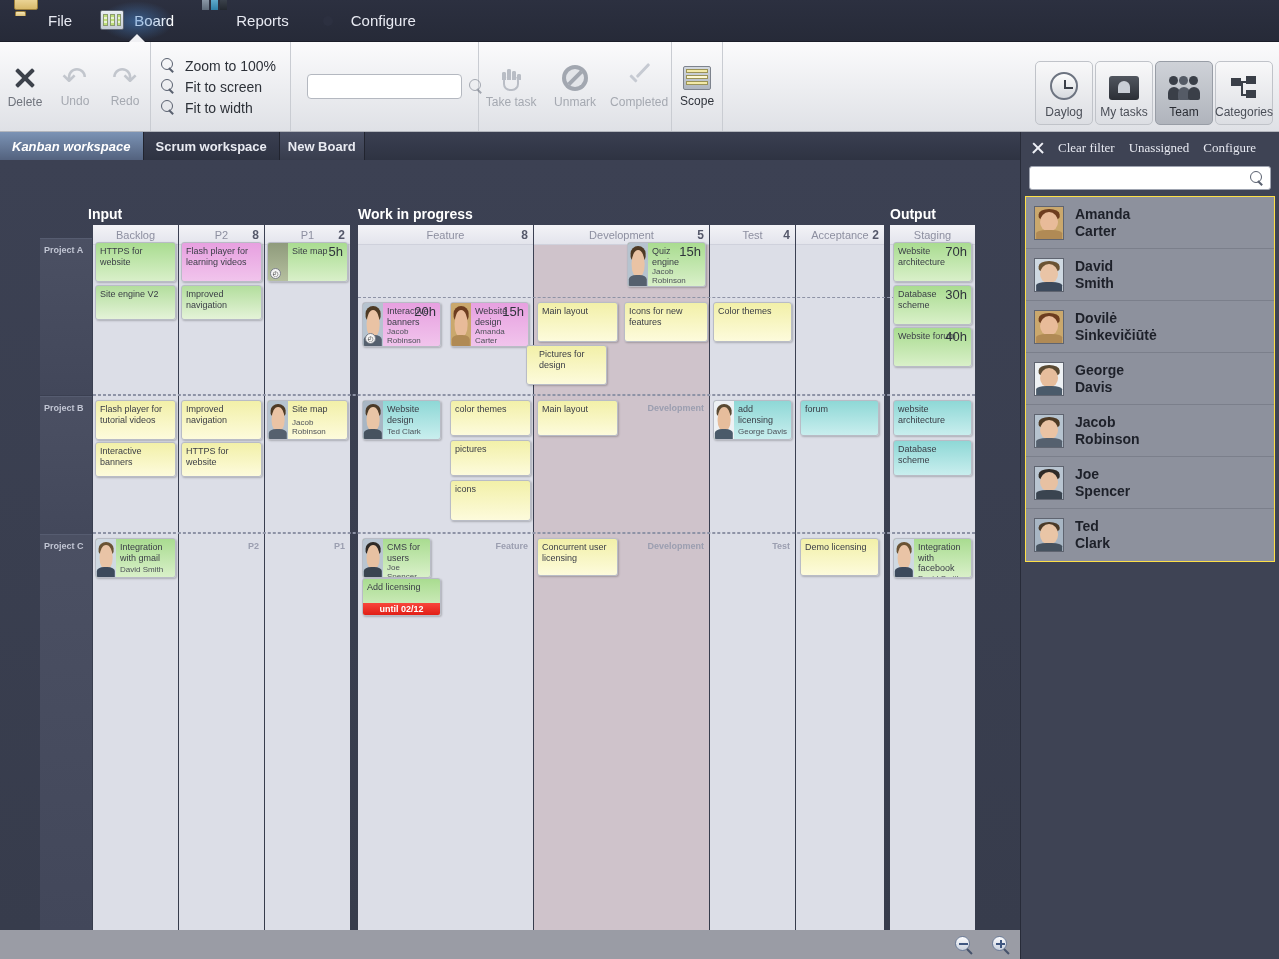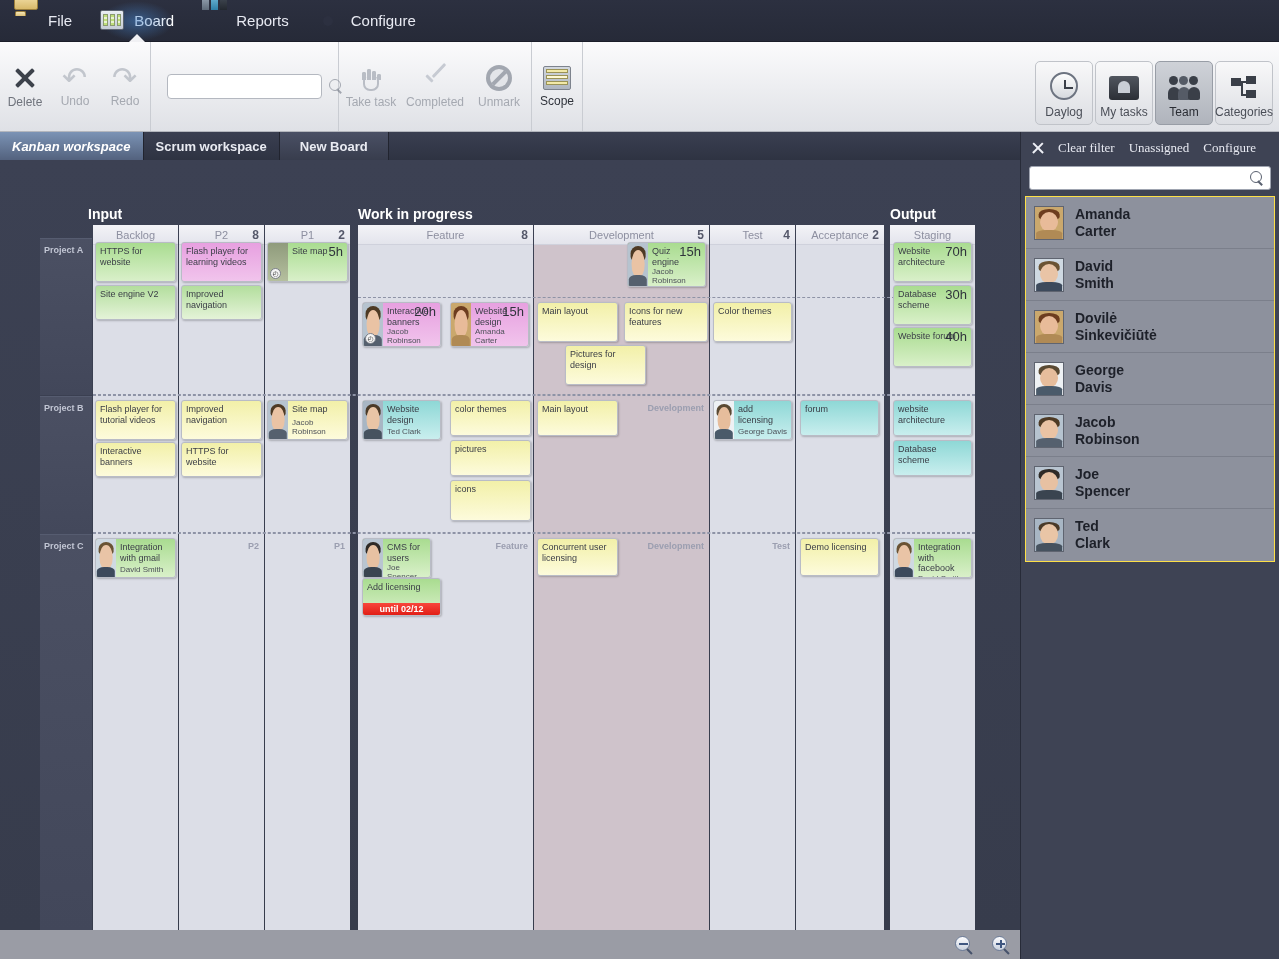--- a/index.html
+++ b/index.html
@@ -173,21 +173,21 @@
   
   .tabbar{
     position:absolute; left:0; top:132px; width:1020px; height:28px;
     background:linear-gradient(#3a3f51,#2e3342); display:flex; align-items:stretch;
   }
   .wtab{
     display:flex; align-items:center; padding:0 12px; color:#e9ebf2; font-weight:bold; font-size:13px;
     cursor:pointer; border-right:1px solid #21242f;
   }
   .wtab.active{ background:linear-gradient(#7b93b5,#53627e); color:#fff;font-style:italic; }
-  .wtab.new{ background:linear-gradient(#4a5065,#383d4d); padding:0 20px; }
+  .wtab.new{ background:linear-gradient(#4a5065,#383d4d); padding:0 8px; }
 
   
   .board{
     position:absolute; left:0; top:160px; width:1020px; height:770px;
     background:linear-gradient(#3c4153,#373c4c);
     overflow:hidden;
   }
   .group-hdr{ position:absolute; color:#fff; font-weight:bold; font-size:14px; top:48px; }
   .col-wrap{ position:absolute; top:0; }
   .col-title{
@@ -314,46 +314,62 @@
       <div class="rbtn dim">
         <span class="ico-undo"></span>
         <span class="lbl">Undo</span>
       </div>
       <div class="rbtn dim">
         <span class="ico-redo"></span>
         <span class="lbl">Redo</span>
       </div>
     </div>
 
+    <div class="rgroup">
+      <div class="zoom-menu">
+        <div class="zoom-row">
+          <span class="magn"></span>
+          <span>Zoom to 100%</span>
+        </div>
+        <div class="zoom-row">
+          <span class="magn"></span>
+          <span>Fit to screen</span>
+        </div>
+        <div class="zoom-row">
+          <span class="magn"></span>
+          <span>Fit to width</span>
+        </div>
+      </div>
+    </div>
 
     <div class="rgroup search-wrap">
       <div class="search-box">
         <input type="text" value="" style="">
         <span class="magn"></span>
       </div>
     </div>
 
     <div class="rgroup">
       <div class="rbtn wide dim">
         <span class="ico-hand">
             <i></i>
             <b></b>
             <b></b>
             <b></b>
             <b></b>
           </span>
         <span class="lbl">Take task</span>
       </div>
       <div class="rbtn wide dim">
+        <span class="ico-unmark"></span>
+        <span class="lbl">Unmark</span>
+      </div>
+      <div class="rbtn wide dim">
         <span class="ico-check"></span>
         <span class="lbl">Completed</span>
-      </div>
-      <div class="rbtn wide dim">
-        <span class="ico-unmark"></span>
-        <span class="lbl">Unmark</span>
       </div>
     </div>
 
     <div class="rgroup">
       <div class="rbtn">
         <span class="ico-scope">
             <span></span>
             <span></span>
             <span></span>
           </span>
@@ -561,21 +577,21 @@
             <div class="hrs">15h</div>
             <div class="ttl">Quiz engine</div>
             <div class="who">Jacob Robinson</div>
           </div>
         </div>
         <div class="card yellow" style="left: 537px; top: 142px; width: 81px; height: 40px;">
           <div class="body">
             <div class="ttl">Main layout</div>
           </div>
         </div>
-        <div class="card yellow" style="left: 565px; top: 185px; width: 81px; height: 40px;">
+        <div class="card yellow" style="left: 526px; top: 185px; width: 81px; height: 40px; padding-left: 8px;">
           <div class="body">
             <div class="ttl">Pictures for design</div>
           </div>
         </div>
         <div class="card yellow" style="left: 624px; top: 142px; width: 84px; height: 40px;">
           <div class="body">
             <div class="ttl">Icons for new features</div>
           </div>
         </div>
         <div class="card yellow" style="left: 713px; top: 142px; width: 79px; height: 40px;">

